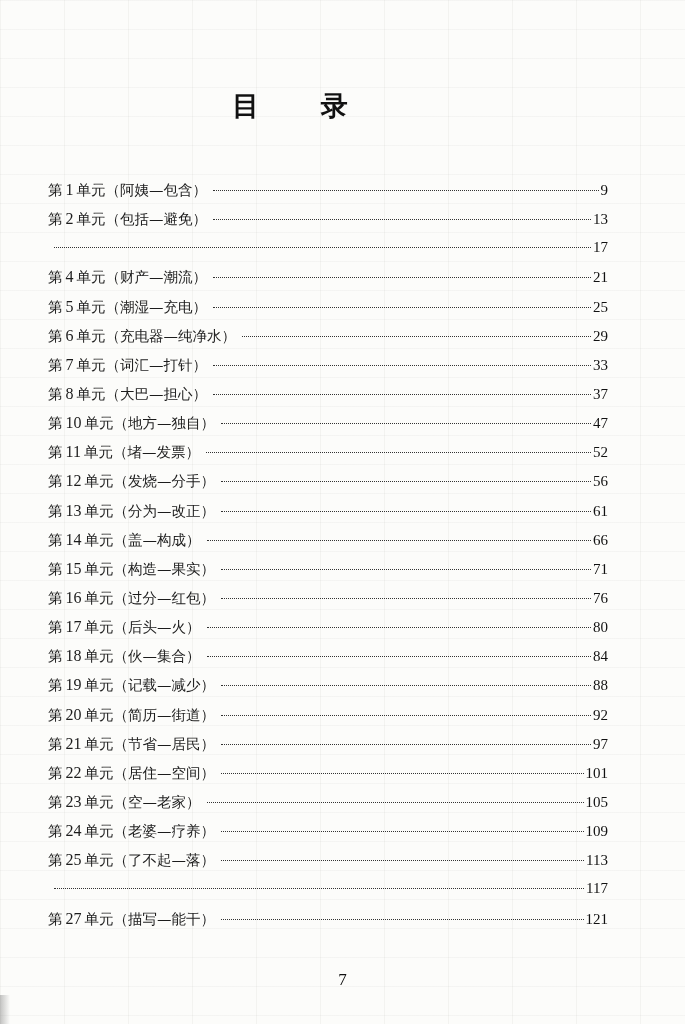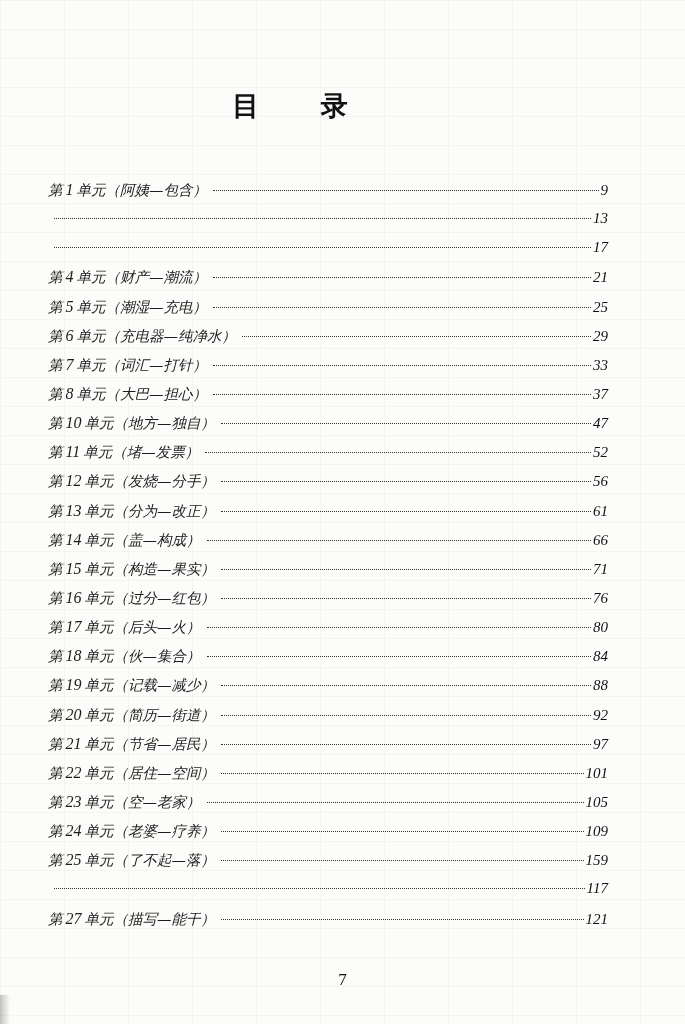--- a/index.html
+++ b/index.html
@@ -31,21 +31,20 @@
       color: #111;
       font-family: "DejaVu Sans", sans-serif;
     }
     .toc {
       position: absolute;
       top: 175px;
       left: 48px;
       width: 560px;
       margin: 0; padding: 0;
       list-style: none;
-      font-style: italic;
     }
     .toc-row {
       display: flex;
       align-items: baseline;
       height: 29.15px;
       font-size: 15px;
       line-height: 29px;
     }
     .entry-label {
       white-space: nowrap;
@@ -86,20 +85,21 @@
 <div class="page">
   <div class="title">目 录</div>
 
   <ul class="toc" id="toc-list">
       <li class="toc-row">
       <span class="entry-label"><span class="pfx">第</span><span class="num">1</span><span class="sfx">单元（阿姨—包含）</span></span>
       <span class="leader"></span>
       <span class="page-num">9</span>
     </li>
       <li class="toc-row">
+      <span class="entry-label"><span class="pfx">第</span><span class="num">2</span><span class="sfx">单元（包括—避免）</span></span>
       <span class="leader"></span>
       <span class="page-num">13</span>
     </li>
       <li class="toc-row">
       <span class="leader"></span>
       <span class="page-num">17</span>
     </li>
       <li class="toc-row">
       <span class="entry-label"><span class="pfx">第</span><span class="num">4</span><span class="sfx">单元（财产—潮流）</span></span>
       <span class="leader"></span>
@@ -196,21 +196,21 @@
       <span class="page-num">105</span>
     </li>
       <li class="toc-row">
       <span class="entry-label"><span class="pfx">第</span><span class="num">24</span><span class="sfx">单元（老婆—疗养）</span></span>
       <span class="leader"></span>
       <span class="page-num">109</span>
     </li>
       <li class="toc-row">
       <span class="entry-label"><span class="pfx">第</span><span class="num">25</span><span class="sfx">单元（了不起—落）</span></span>
       <span class="leader"></span>
-      <span class="page-num">159</span>
+      <span class="page-num">113</span>
     </li>
       <li class="toc-row">
       <span class="leader"></span>
       <span class="page-num">117</span>
     </li>
       <li class="toc-row">
       <span class="entry-label"><span class="pfx">第</span><span class="num">27</span><span class="sfx">单元（描写—能干）</span></span>
       <span class="leader"></span>
       <span class="page-num">121</span>
     </li>

